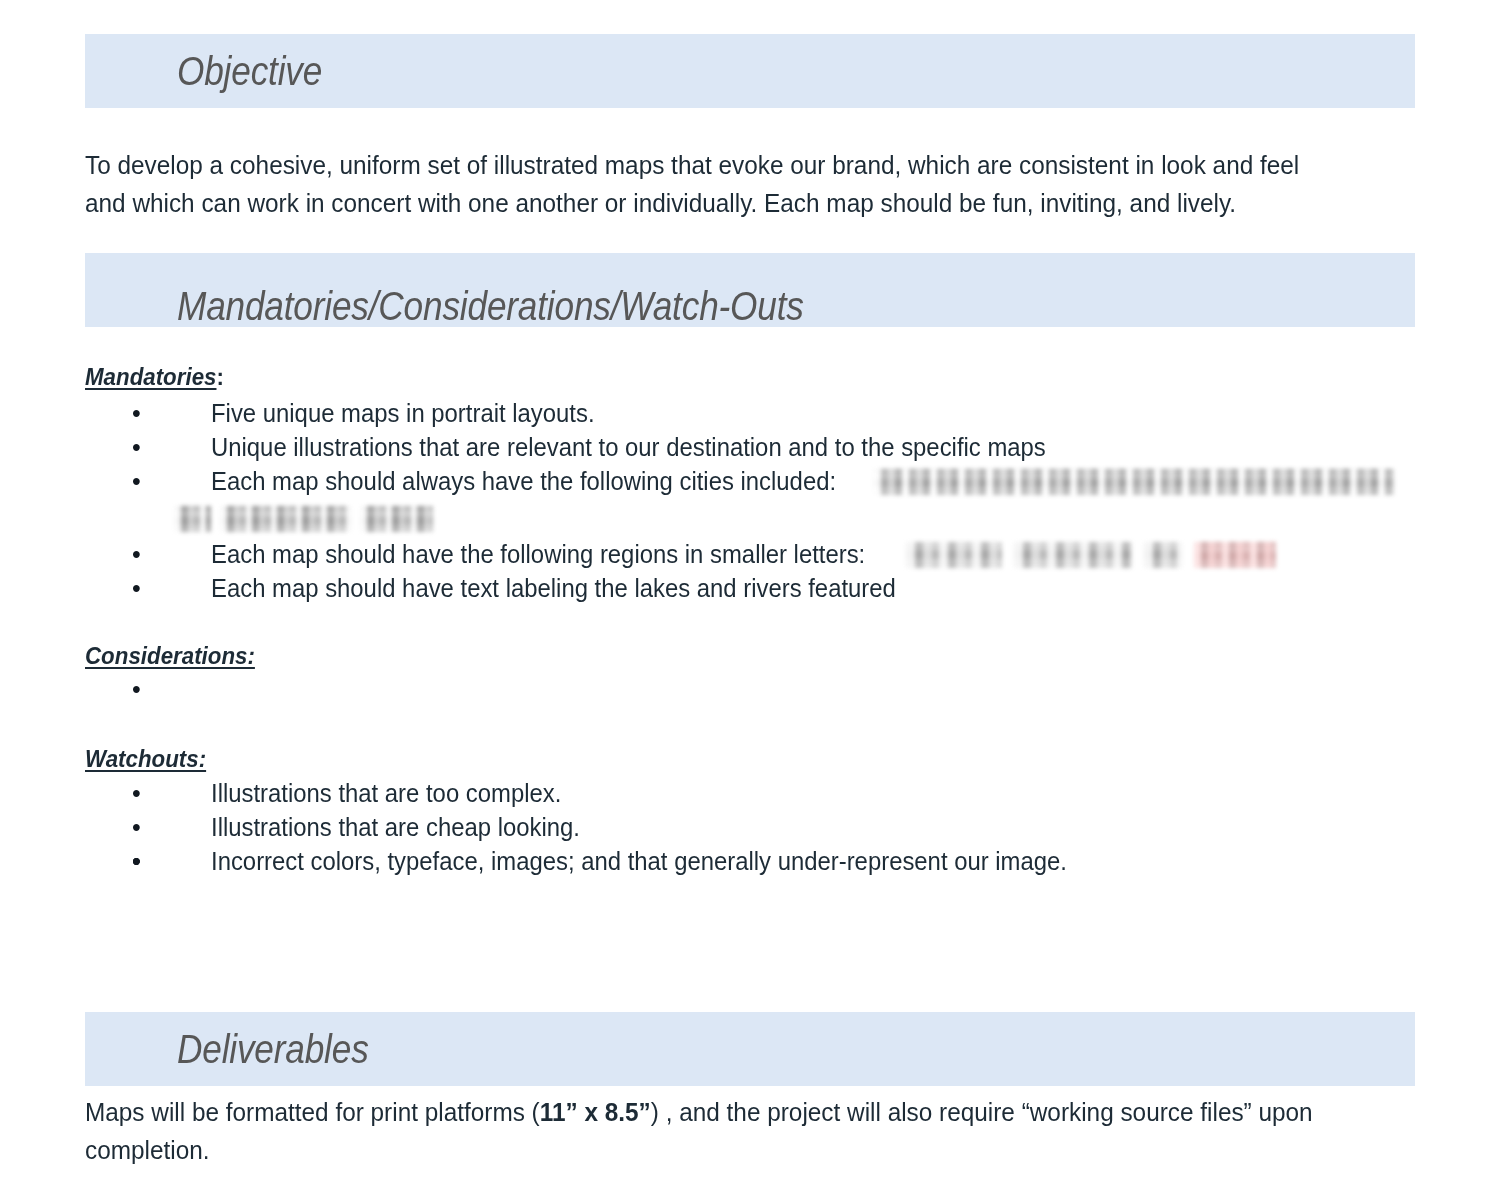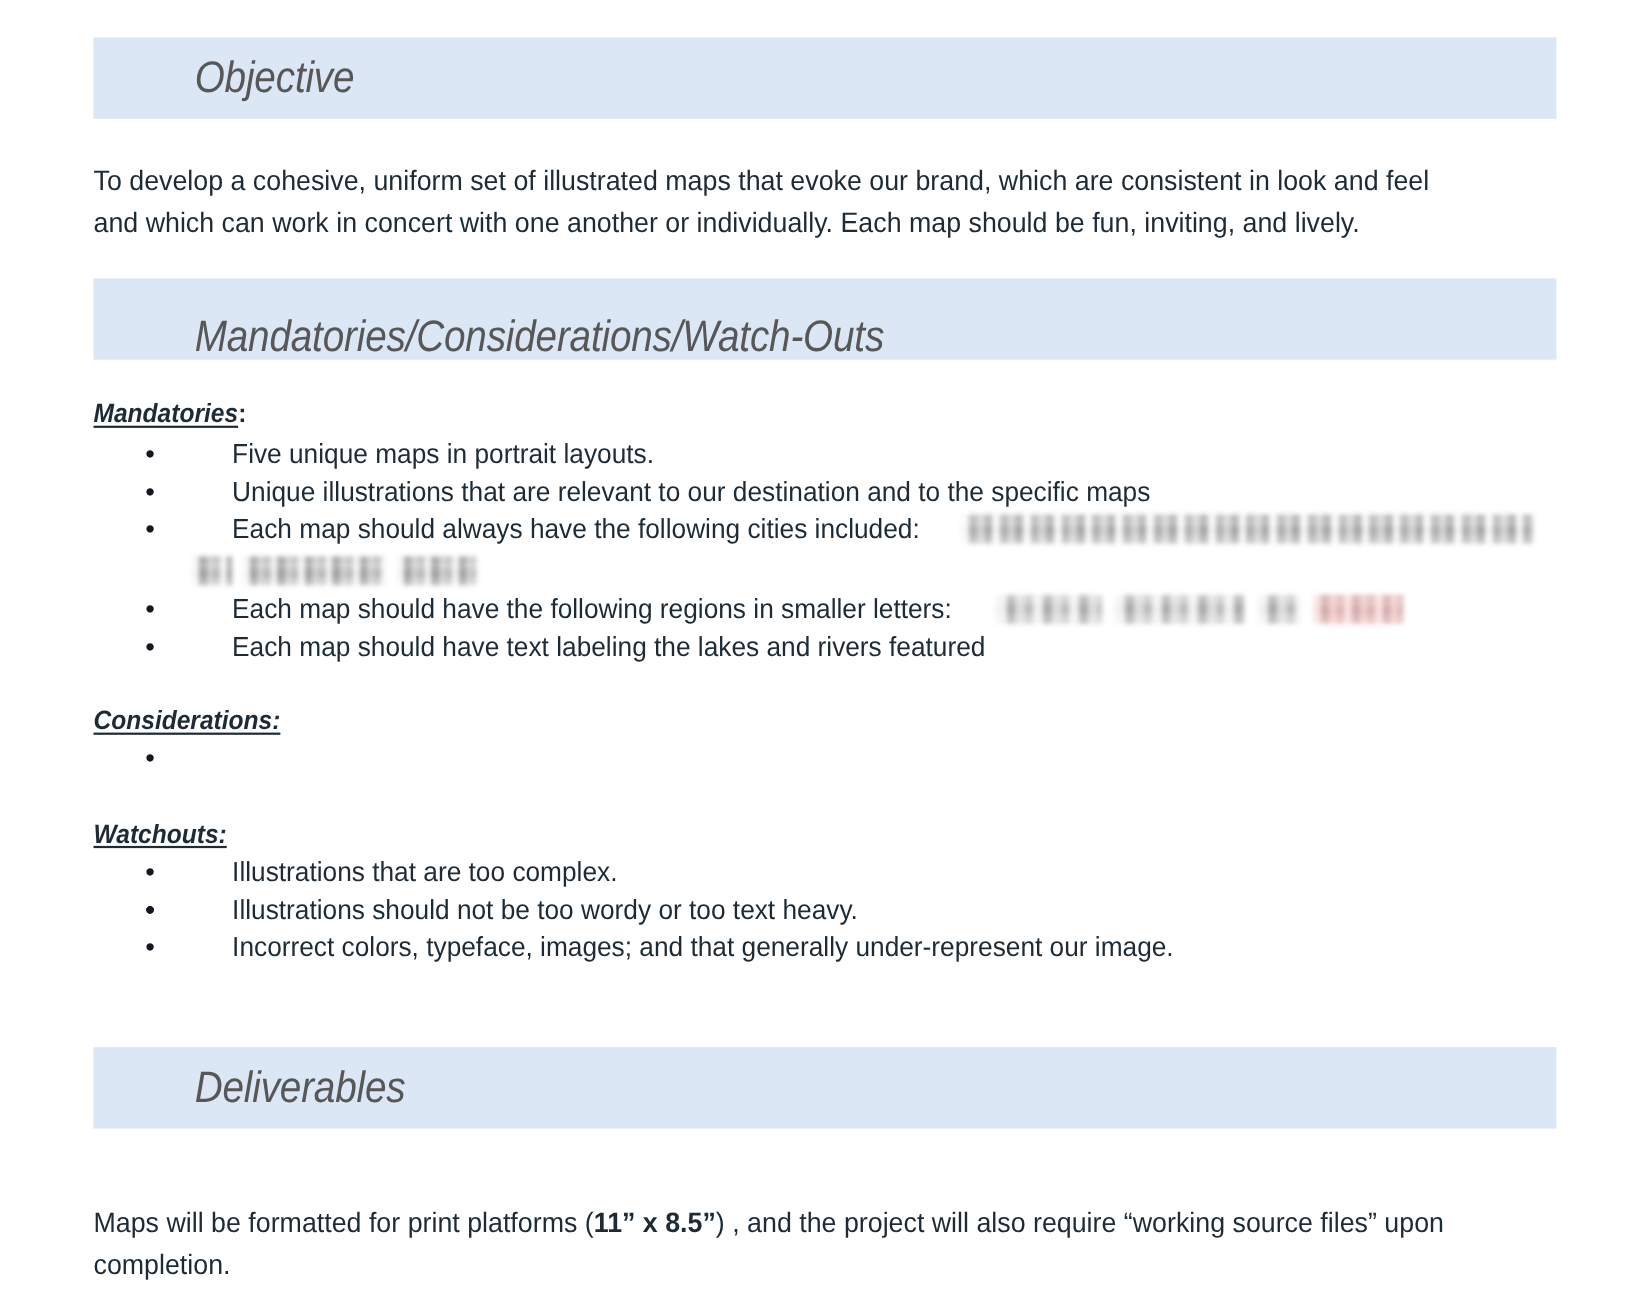--- a/index.html
+++ b/index.html
@@ -42,21 +42,21 @@
     font-size: 40px;
     line-height: 1.05;
     letter-spacing: -0.2px;
     transform: scaleX(0.88);
     transform-origin: left center;
     white-space: nowrap;
   }
 
   #band-objective   { top: 34px;  height: 74px; }
   #band-mandatories { top: 253px; height: 74px; align-items: flex-end; }
-  #band-deliverables{ top: 952px; height: 74px; }
+  #band-deliverables{ top: 1012px; height: 74px; }
 
   
   .body-para {
     position: absolute;
     left: 85px;
     width: 1318px;
     font-size: 25.5px;
     line-height: 38px;
     color: #1d2b36;
     transform: scaleX(0.955);
@@ -271,27 +271,27 @@
     <span class="lbl">Watchouts:</span>
   </div>
 
   <ul class="bullet-list" id="list-watchouts">
     <li>
       <span class="bullet-dot">•</span>
       <span class="li-text"><span class="li-text-scale">Illustrations that are too complex.</span></span>
     </li>
     <li>
       <span class="bullet-dot">•</span>
-    </li>
-    <li>
-      <span class="bullet-dot">•</span>
-    </li>
-    <li>
-      <span class="bullet-dot">•</span>
-      <span class="li-text"><span class="li-text-scale">Illustrations should not be too wordy or too text heavy.</span></span>
+      <span class="li-text"><span class="li-text-scale">Illustrations that are cheap looking.</span></span>
+    </li>
+    <li>
+      <span class="bullet-dot">•</span>
+    </li>
+    <li>
+      <span class="bullet-dot">•</span>
     </li>
     <li>
       <span class="bullet-dot">•</span>
       <span class="li-text"><span class="li-text-scale">Incorrect colors, typeface, images; and that generally under-represent our image.</span></span>
     </li>
   </ul>
 
   <div class="section-band" id="band-deliverables">
     <span class="band-title">Deliverables</span>
   </div>

